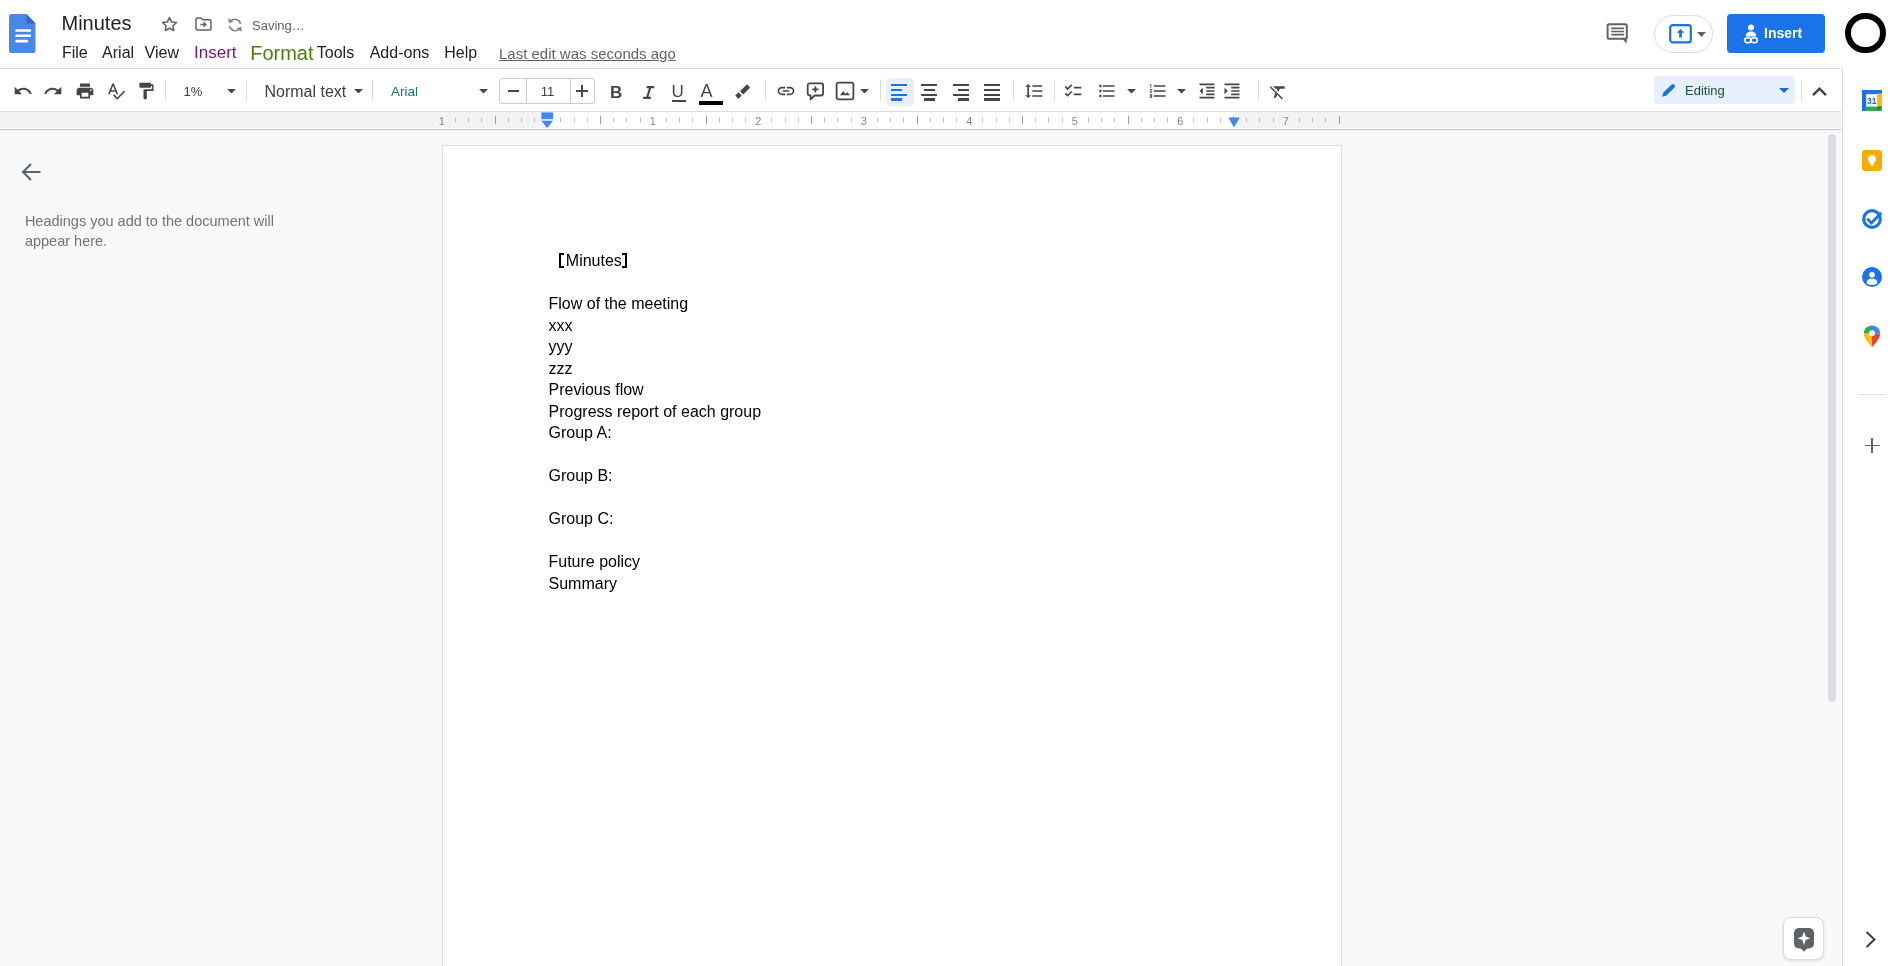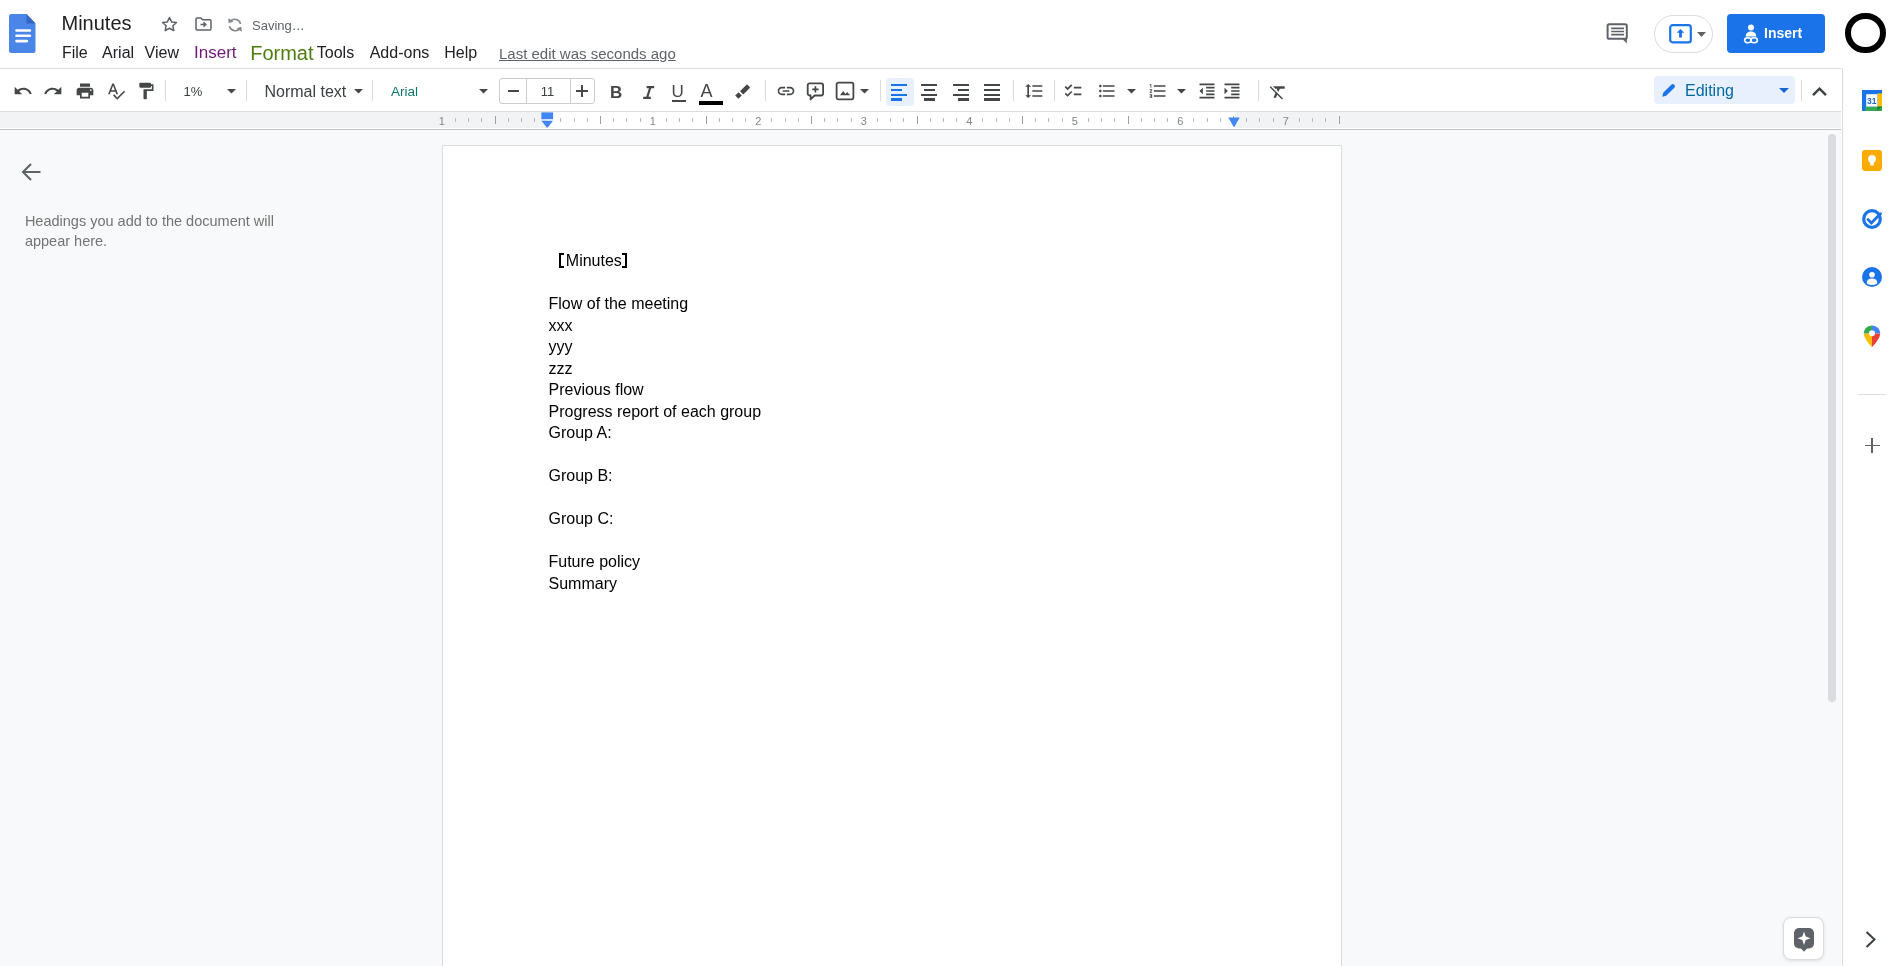--- a/index.html
+++ b/index.html
@@ -168,21 +168,21 @@
     <path d="M3 21h18v-2H3v2zM3 8v8l4-4-4-4zm8 9h10v-2H11v2zM3 3v2h18V3H3zm8 6h10V7H11v2zm0 4h10v-2H11v2z" fill="#444746"></path>
   </svg>
 <div style="position:absolute;left:1258px;top:80.0px;width:1px;height:21.0px;background:#dadce0"></div>
 <svg style="position:absolute;left:1267.5px;top:81.5px" width="20" height="20" viewBox="0 0 24 24">
     <path d="M3.27 5L2 6.27l6.97 6.97L6.5 19h3l1.57-3.66L16.73 21 18 19.73 3.55 5.27 3.27 5zM6 5v.18L8.82 8h2.4l-.72 1.68 2.1 2.1L14.21 8H20V5H6z" fill="#444746"></path>
   </svg>
 <div class="a" style="left:1653.5px;top:75.5px;width:141.5px;height:28.8px;background:#e8f0fe;border-radius:4px"></div>
 <svg style="position:absolute;left:1659.5px;top:82px" width="17" height="17" viewBox="0 0 17 17">
     <path d="M2.2 14.8 l1.0 -4.0 8.1 -8.1 a2.1 2.1 0 0 1 3.0 0 a2.1 2.1 0 0 1 0 3.0 l-8.1 8.1 z" fill="#1a73e8"></path>
   </svg>
-<div class="a" style="left:1685px;top:83.5px;font-size:16px;line-height:13.5px;color:#0369a1">Editing</div>
+<div class="a" style="left:1685px;top:83.5px;font-size:13px;line-height:13.5px;color:#14532d">Editing</div>
 <svg style="position:absolute;left:1779.0px;top:88.0px" width="10" height="5" viewBox="0 0 10 5">
     <polygon points="0,0 10,0 5.0,5" fill="#1967d2"></polygon>
   </svg>
 <div style="position:absolute;left:1800.5px;top:80.0px;width:1px;height:21.0px;background:#dadce0"></div>
 <svg style="position:absolute;left:1811px;top:85.5px" width="17" height="11" viewBox="0 0 17 11">
     <path d="M2 9.2 L8.5 2.7 L15 9.2" fill="none" stroke="#3c4043" stroke-width="2.4"></path>
   </svg>
 <div class="a" style="left:0;top:111.2px;width:1841px;height:1px;background:#dadce0"></div>
 <div class="a" style="left:0;top:112.2px;width:1841px;height:16.3px;background:#f1f3f4"></div>
 <div class="a" style="left:547.2px;top:112.2px;width:688.3px;height:16.3px;background:#fff"></div>

